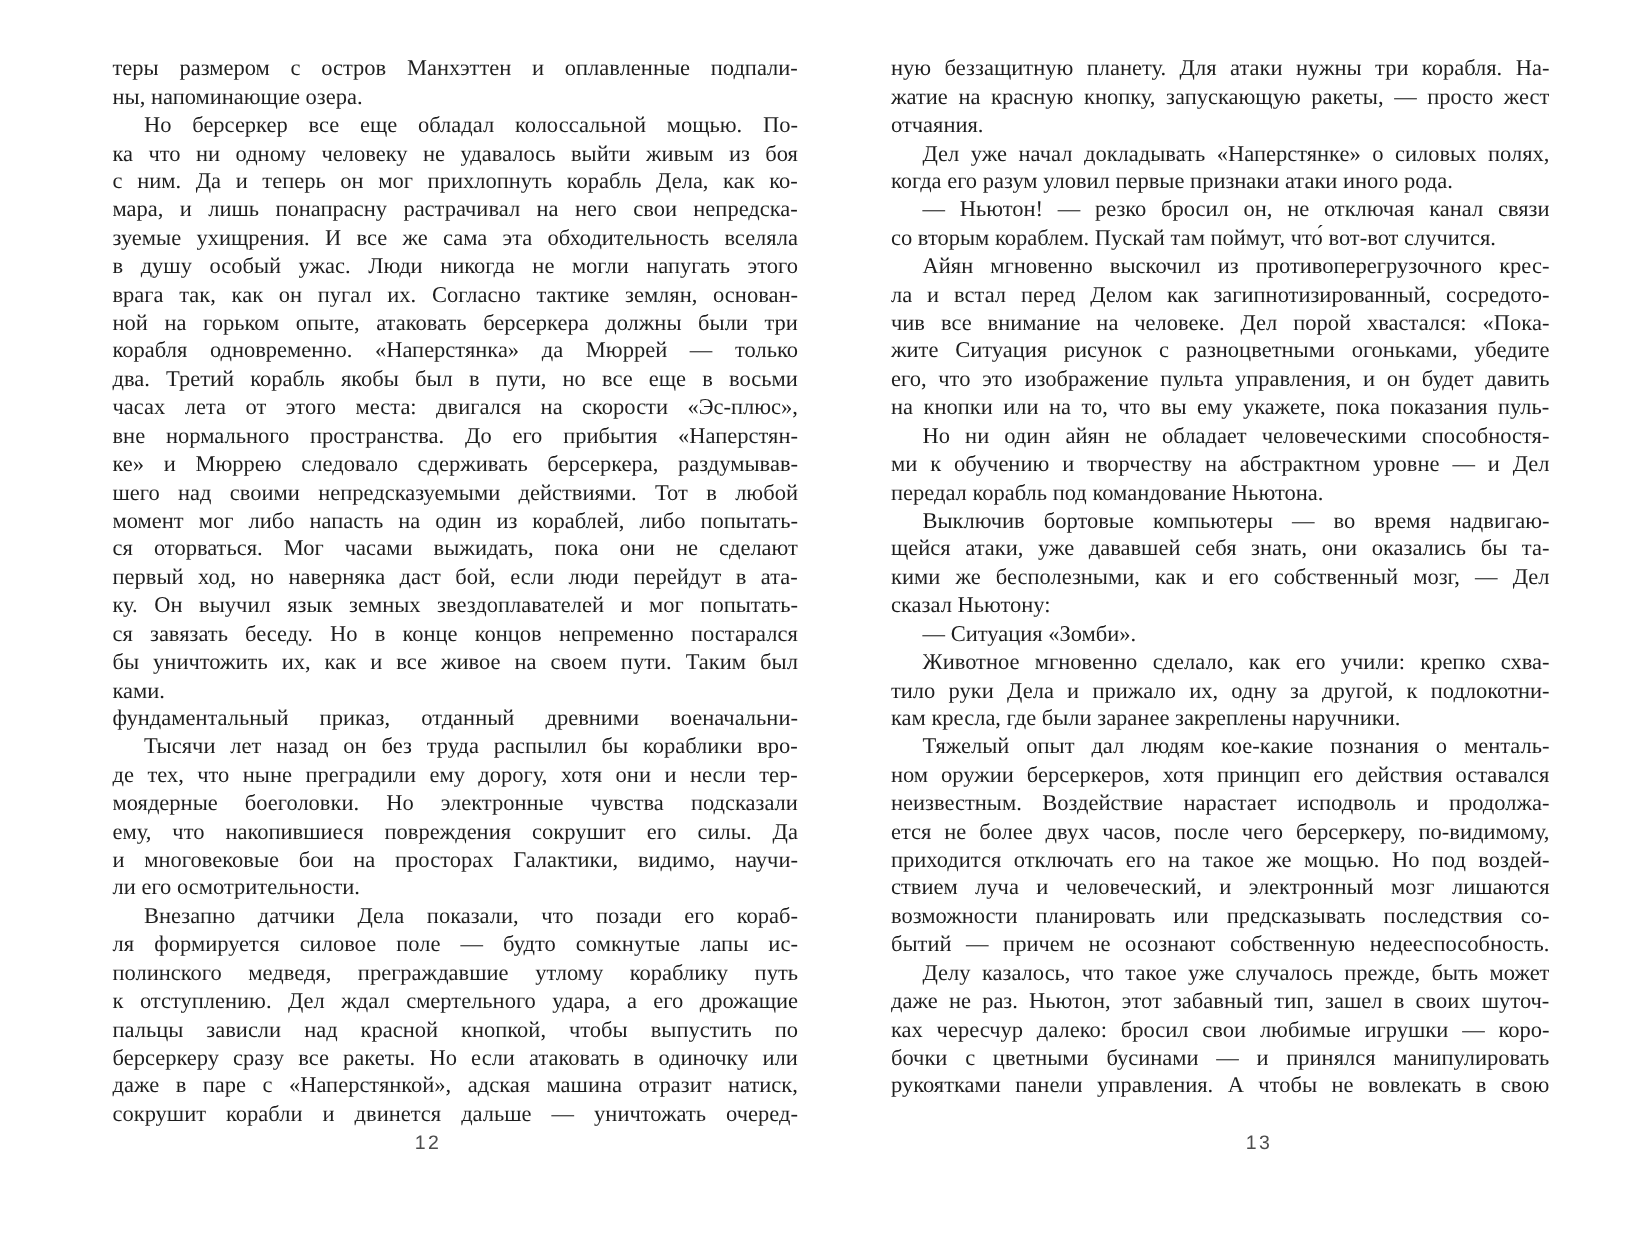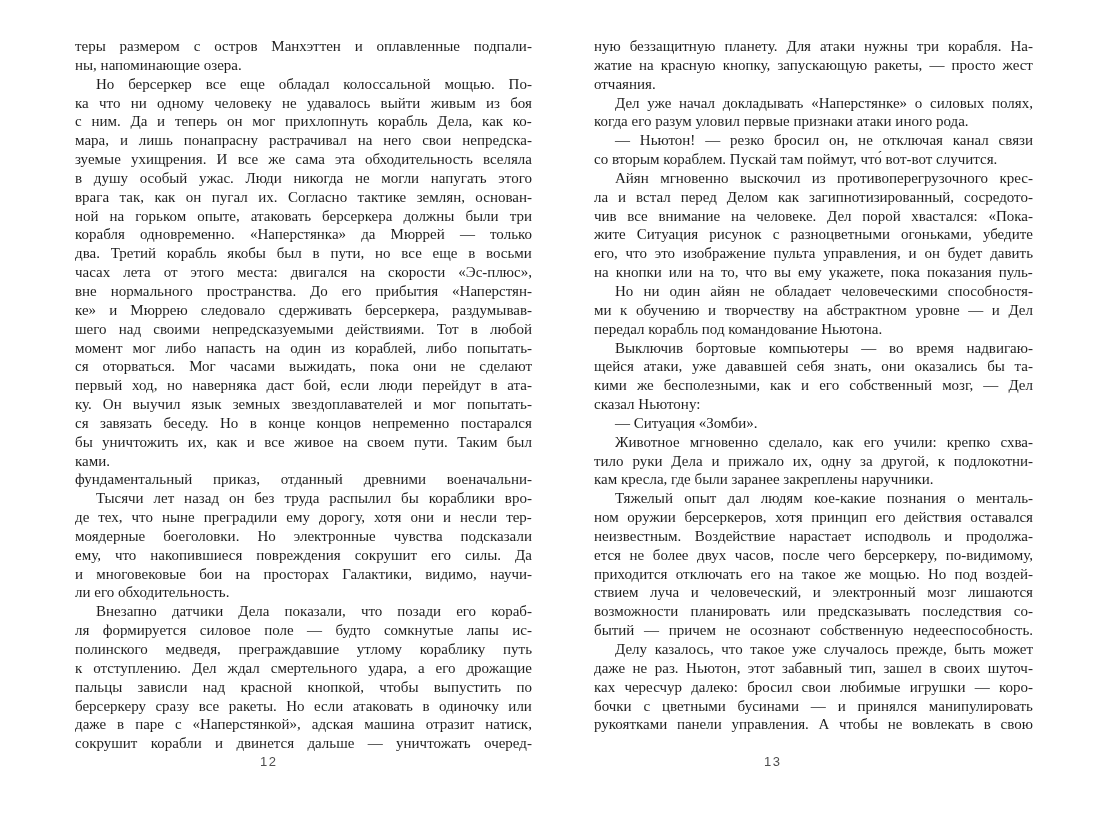--- a/index.html
+++ b/index.html
@@ -36,28 +36,28 @@
   .line.justify {
     display: flex;
     justify-content: space-between;
   }
   .line.justify span { white-space: pre; }
   .line.indent { padding-left: 21px; }
   .page-number {
     position: absolute;
     top: 754px;
     width: 34px;
-    text-align: left;
+    text-align: right;
     font-family: "Liberation Sans", "DejaVu Sans", sans-serif;
     font-size: 13px;
     letter-spacing: 1.5px;
     color: #4d4d4d;
   }
   .page-number.left  { left: 260px; }
-  .page-number.right { left: 764px; }
+  .page-number.right { left: 814px; }
 </style>
 </head>
 <body>
 
 <div class="spread">
   <div class="page-text left">
       <div class="para">
         <div class="line justify">
           <span>теры</span>
           <span>размером</span>
@@ -356,21 +356,21 @@
         <div class="line justify">
           <span>и</span>
           <span>многовековые</span>
           <span>бои</span>
           <span>на</span>
           <span>просторах</span>
           <span>Галактики,</span>
           <span>видимо,</span>
           <span>научи-</span>
         </div>
-        <div class="line">ли его обходительность.</div>
+        <div class="line">ли его осмотрительности.</div>
       </div>
       <div class="para">
         <div class="line justify indent">
           <span>Внезапно</span>
           <span>датчики</span>
           <span>Дела</span>
           <span>показали,</span>
           <span>что</span>
           <span>позади</span>
           <span>его</span>

